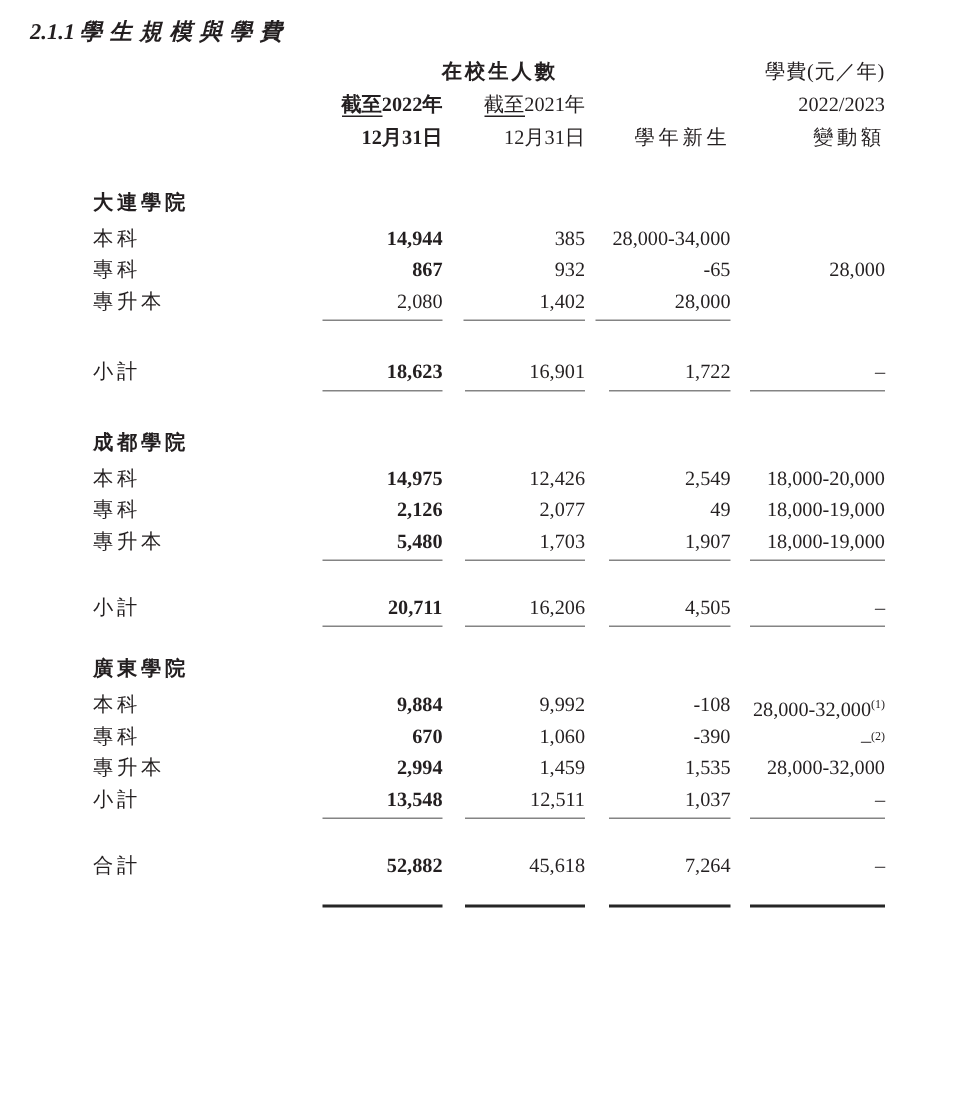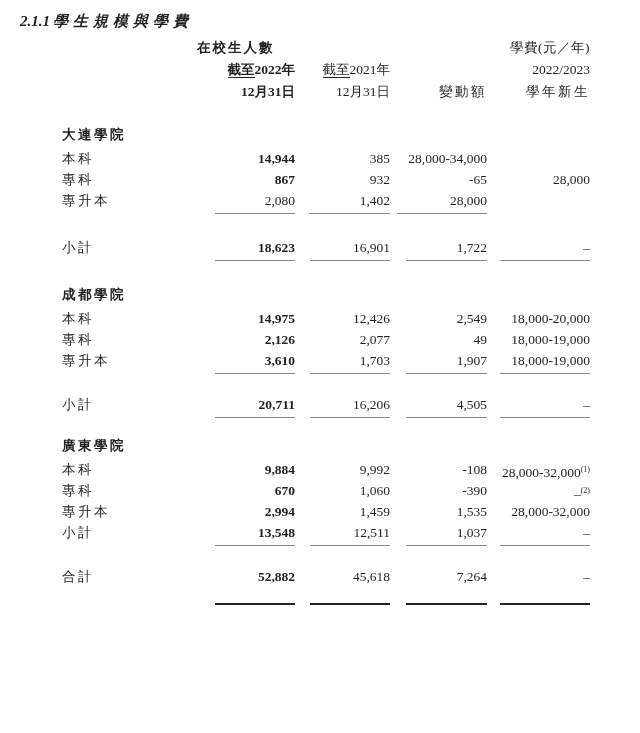--- a/index.html
+++ b/index.html
@@ -49,21 +49,21 @@
   .c2 { width: 80px; }
   .c3 { width: 81px; }
   .c4 { width: 90px; }
   .ruled .val { border-bottom: 1.4px solid #848484; padding-bottom: 2px; }
   .thick .val { border-bottom: 2.6px solid #262626; padding-bottom: 16px; }
   sup { font-size: 8px; vertical-align: 5px; letter-spacing: 0; }
 
   
   .group-head {
     grid-column: 2 / 4;
-    text-align: left;
+    text-align: right;
     font-weight: bold;
     letter-spacing: 2px;
     transform: translateX(-18px);
     white-space: nowrap;
   }
   .fee-head { grid-column: 5; text-align: right; letter-spacing: 0.5px; white-space: nowrap; }
   .hc { text-align: right; white-space: nowrap; }
   .u { border-bottom: 1px solid #231f20; }
   .cjk-sp { letter-spacing: 2.5px; }
 
@@ -97,22 +97,22 @@
       <div class="cell hc bold"><span class="u">截至</span><span>2022年</span></div>
       <div class="cell hc"><span class="u">截至</span><span>2021年</span></div>
       <div class="cell"></div>
       <div class="cell hc">2022/2023</div>
     </div>
 
     <div class="trow hrow">
       <div class="cell"></div>
       <div class="cell hc bold">12月31日</div>
       <div class="cell hc">12月31日</div>
+      <div class="cell hc cjk-sp">學年新生</div>
       <div class="cell hc cjk-sp">變動額</div>
-      <div class="cell hc cjk-sp">學年新生</div>
     </div>
 
     <div id="tbody">
         <div class="trow section-title mt-21">
           <div class="cell label bold">大連學院</div>
         </div>
         <div class="trow mt-3">
           <div class="cell label">本科</div>
           <div class="cell num"><span class="val c1 bold">14,944</span></div>
           <div class="cell num"><span class="val c3">385</span></div>
@@ -150,21 +150,21 @@
         </div>
         <div class="trow">
           <div class="cell label">專科</div>
           <div class="cell num"><span class="val c1 bold">2,126</span></div>
           <div class="cell num"><span class="val c2">2,077</span></div>
           <div class="cell num"><span class="val c3">49</span></div>
           <div class="cell num"><span class="val c4">18,000-19,000</span></div>
         </div>
         <div class="trow ruled">
           <div class="cell label">專升本</div>
-          <div class="cell num"><span class="val c1 bold">3,610</span></div>
+          <div class="cell num"><span class="val c1 bold">5,480</span></div>
           <div class="cell num"><span class="val c2">1,703</span></div>
           <div class="cell num"><span class="val c3">1,907</span></div>
           <div class="cell num"><span class="val c4">18,000-19,000</span></div>
         </div>
         <div class="trow subtotal mt-23 ruled">
           <div class="cell label">小計</div>
           <div class="cell num"><span class="val c1 bold">20,711</span></div>
           <div class="cell num"><span class="val c2">16,206</span></div>
           <div class="cell num"><span class="val c3">4,505</span></div>
           <div class="cell num"><span class="val c4">–</span></div>

